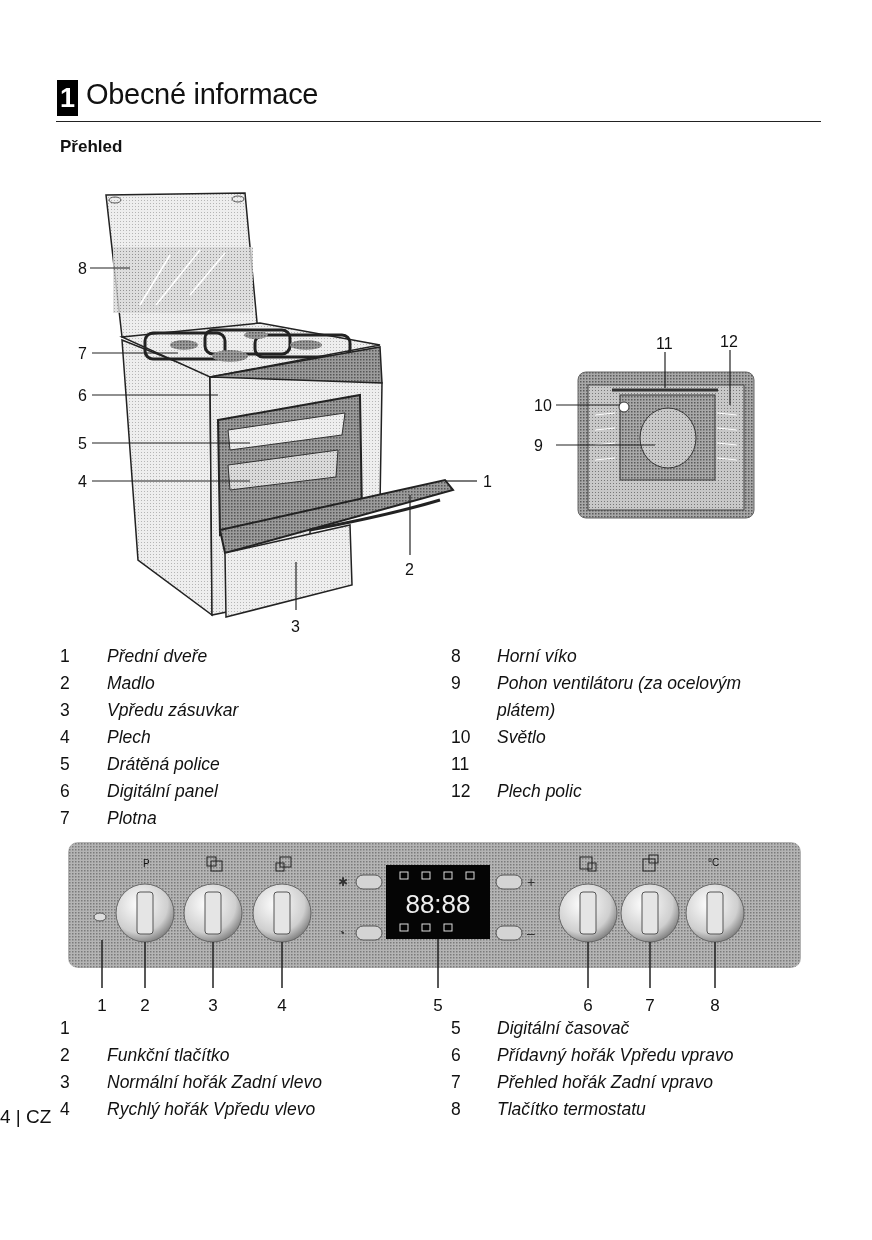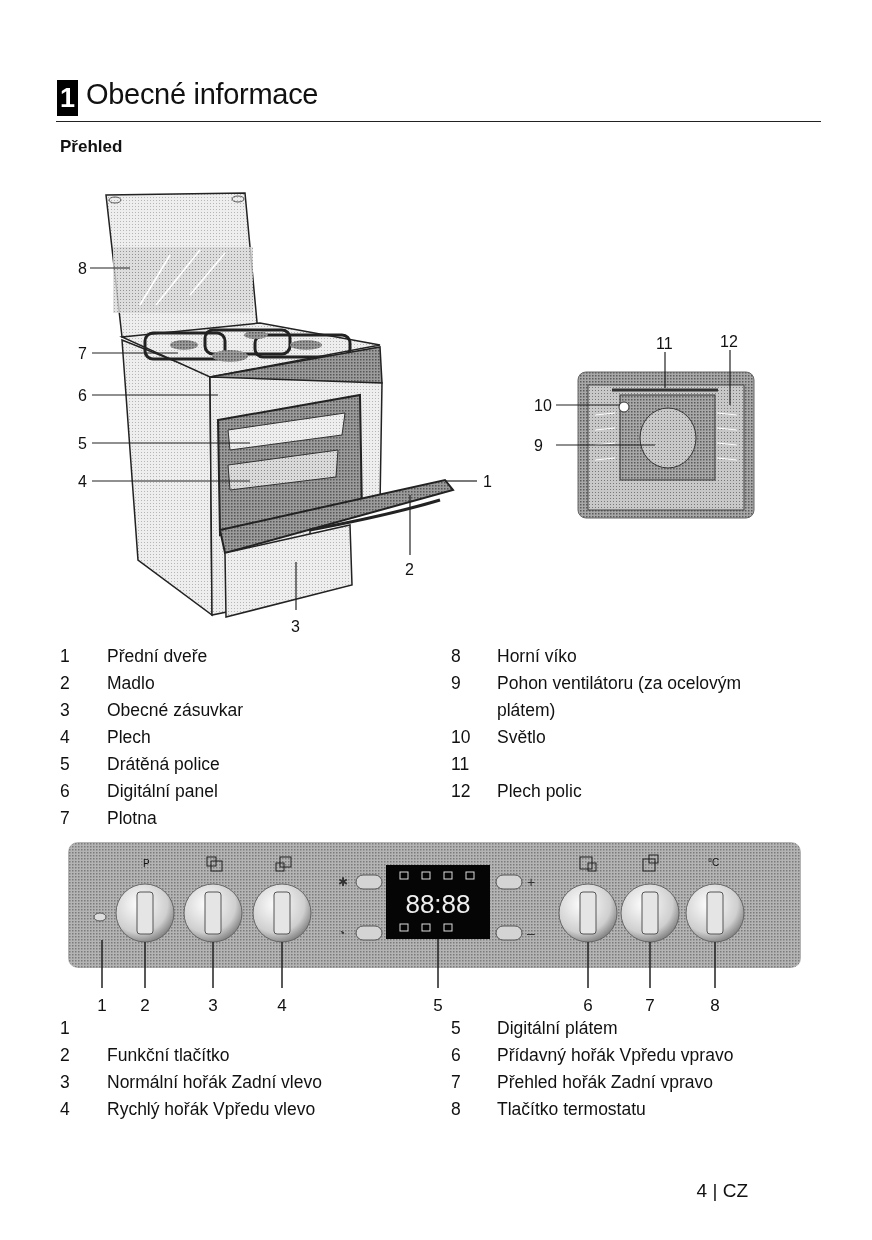--- a/index.html
+++ b/index.html
@@ -11,26 +11,26 @@
               font-weight: bold; font-size: 27px; line-height: 36px; text-align: center; }
   .chap-title { left: 86px; top: 78px; font-size: 29px; font-weight: normal; letter-spacing: -0.3px; }
   .rule { left: 56px; top: 121px; width: 765px; height: 1px; background: #222; }
   .sub-title { left: 60px; top: 137px; font-size: 17px; font-weight: bold; }
   
   .leg { font-size: 17.5px; line-height: 27px; }
   .leg .row { display: flex; }
   .leg .num { width: 44px; }
   .leg-l .num { width: 47px; padding-left: 3px; }
   .leg-r .num { width: 46px; }
-  .leg .txt { flex: 1; }
+  .leg .txt { flex: 1; font-style: italic; }
   .leg-l { left: 57px; top: 643px; width: 380px; }
   .leg-r { left: 451px; top: 643px; width: 330px; }
   .leg-l2 { left: 57px; top: 1015px; width: 380px; }
   .leg-r2 { left: 451px; top: 1015px; width: 360px; }
-  .footer { left: 0; width: 748px; top: 1180px; text-align: right; font-size: 19px; }
+  .footer { left: 0; width: 748px; top: 1106px; text-align: left; font-size: 19px; }
   svg text { font-family: "Liberation Sans", sans-serif; }
 </style>
 </head>
 <body>
 
 <div class="abs chap-num">1</div>
 <div class="abs chap-title">Obecné informace</div>
 <div class="abs rule"></div>
 <div class="abs sub-title">Přehled</div>
 
@@ -153,21 +153,21 @@
   <div class="row">
       <span class="num">1</span>
       <span class="txt">Přední dveře</span>
     </div>
   <div class="row">
       <span class="num">2</span>
       <span class="txt">Madlo</span>
     </div>
   <div class="row">
       <span class="num">3</span>
-      <span class="txt">Obecné zásuvkar</span>
+      <span class="txt">Vpředu zásuvkar</span>
     </div>
   <div class="row">
       <span class="num">4</span>
       <span class="txt">Plech</span>
     </div>
   <div class="row">
       <span class="num">5</span>
       <span class="txt">Drátěná police</span>
     </div>
   <div class="row">
@@ -318,21 +318,21 @@
       <span class="txt">Normální hořák Zadní vlevo</span>
     </div>
   <div class="row">
       <span class="num">4</span>
       <span class="txt">Rychlý hořák Vpředu vlevo</span>
     </div>
 </div>
 <div class="abs leg leg-r leg-r2">
   <div class="row">
       <span class="num">5</span>
-      <span class="txt">Digitální plátem</span>
+      <span class="txt">Digitální časovač</span>
     </div>
   <div class="row">
       <span class="num">6</span>
       <span class="txt">Přídavný hořák Vpředu vpravo</span>
     </div>
   <div class="row">
       <span class="num">7</span>
       <span class="txt">Přehled hořák Zadní vpravo</span>
     </div>
   <div class="row">

